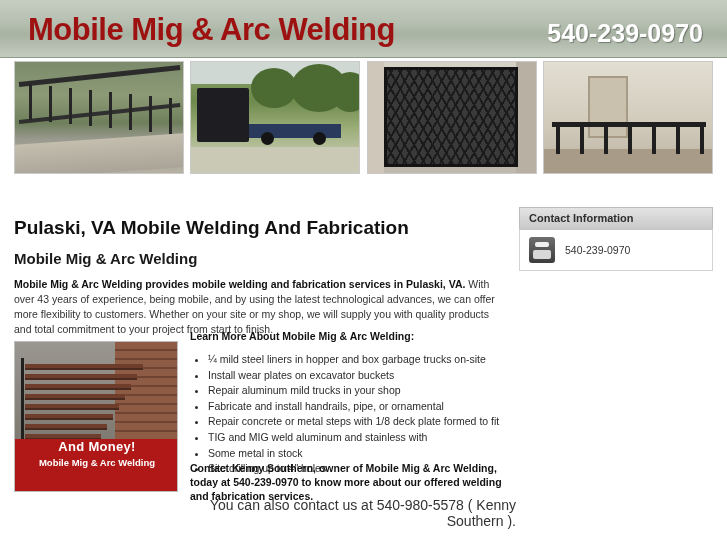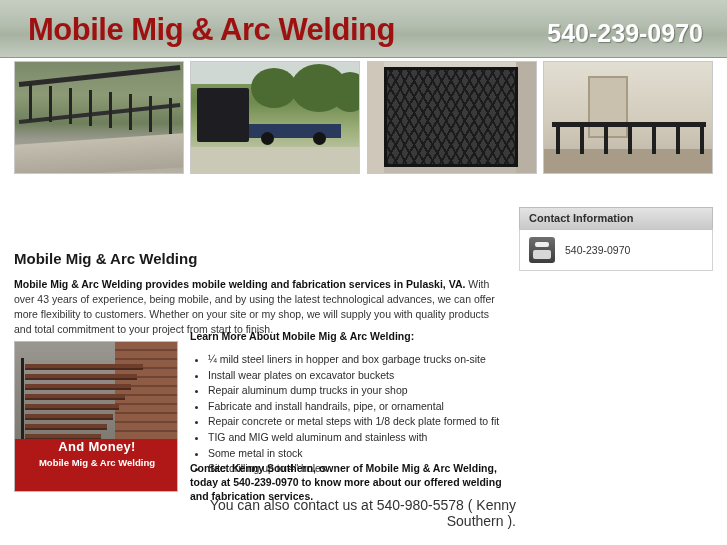--- a/index.html
+++ b/index.html
@@ -337,20 +337,21 @@
       <div class="post" style="left:36px;top:60px;height:32px;"></div>
       <div class="post" style="left:60px;top:60px;height:32px;"></div>
       <div class="post" style="left:84px;top:60px;height:32px;"></div>
       <div class="post" style="left:108px;top:60px;height:32px;"></div>
       <div class="post" style="left:132px;top:60px;height:32px;"></div>
       <div class="post" style="left:156px;top:60px;height:32px;"></div>
     </div>
 
   </div>
 
+  <h1 class="page-title">Pulaski, VA Mobile Welding And Fabrication</h1>
   <h2 class="sub-title">Mobile Mig &amp; Arc Welding</h2>
 
   <p class="intro">
     <b>Mobile Mig &amp; Arc Welding provides mobile welding and fabrication services in Pulaski, VA.</b><span> With over 43 years of experience, being mobile, and by using the latest technological advances, we can offer more flexibility to customers. Whether on your site or my shop, we will supply you with quality products and total commitment to your project from start to finish.</span>
   </p>
 
   <div class="left-photo">
     <div class="lp-wall"></div>
     <div class="lp-brick"></div>
     <div class="lp-steps">
@@ -367,21 +368,21 @@
     <div class="lp-banner">
       <div class="lp-b2">And Money!</div>
       <div class="lp-b3">Mobile Mig &amp; Arc Welding</div>
     </div>
   </div>
 
   <div class="learn-head">Learn More About Mobile Mig &amp; Arc Welding:</div>
   <ul class="learn-list">
     <li>¼ mild steel liners in hopper and box garbage trucks on-site</li>
     <li>Install wear plates on excavator buckets</li>
-    <li>Repair aluminum dump trucks in your shop</li>
+    <li>Repair aluminum mild trucks in your shop</li>
     <li>Fabricate and install handrails, pipe, or ornamental</li>
     <li>Repair concrete or metal steps with 1/8 deck plate formed to fit</li>
     <li>TIG and MIG weld aluminum and stainless with</li>
     <li>Some metal in stock</li>
     <li>Site drilling up to 4" holes</li>
   </ul>
 
   <div class="contact-cta">Contact Kenny Southern, owner of Mobile Mig &amp; Arc Welding, today at 540-239-0970 to know more about our offered welding and fabrication services.</div>
   <div class="contact-alt">You can also contact us at 540-980-5578 ( Kenny Southern ).</div>
 

